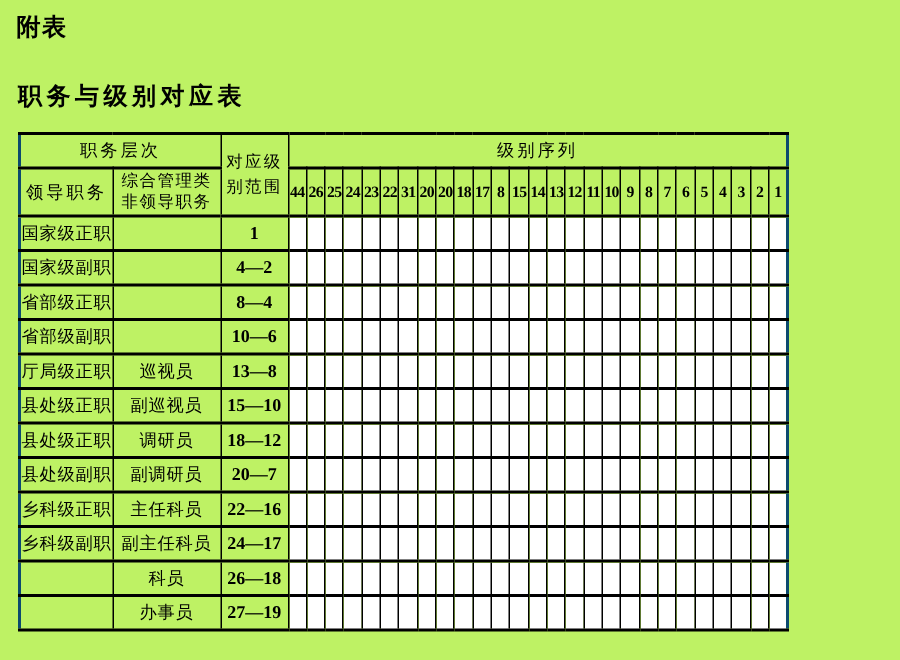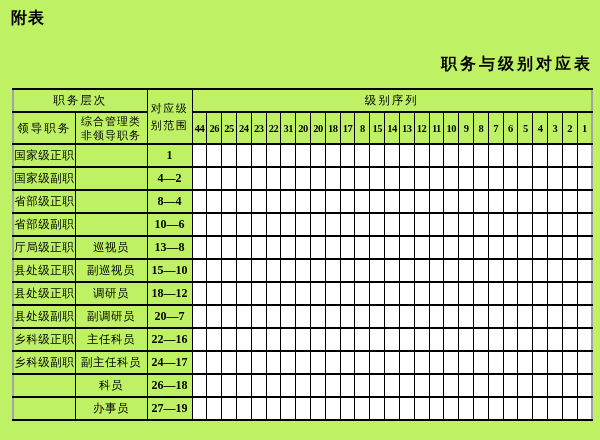--- a/index.html
+++ b/index.html
@@ -21,34 +21,34 @@
     font-weight: 700;
     font-size: 16px;
     letter-spacing: 1px;
     color: #000000;
   }
   .table-title {
     position: absolute;
     left: 12px;
     top: 54px;
     width: 581px;
-    text-align: right;
+    text-align: left;
     font-size: 16px;
     font-weight: 600;
     letter-spacing: 3px;
     color: #000000;
   }
   table.rank-table {
     position: absolute;
     left: 12px;
     top: 88px;
-    width: 581px;
+    width: 514px;
     border-collapse: collapse;
     table-layout: fixed;
-    border: 2px solid #a3a3a3;
+    border: 2px solid #0c4a6e;
   }
   .rank-table th, .rank-table td {
     border-left: 1px solid #000000;
     border-right: 1px solid #000000;
     border-top: 2px solid #000000;
     border-bottom: 2px solid #000000;
     text-align: center;
     vertical-align: middle;
     overflow: hidden;
     padding: 0;

